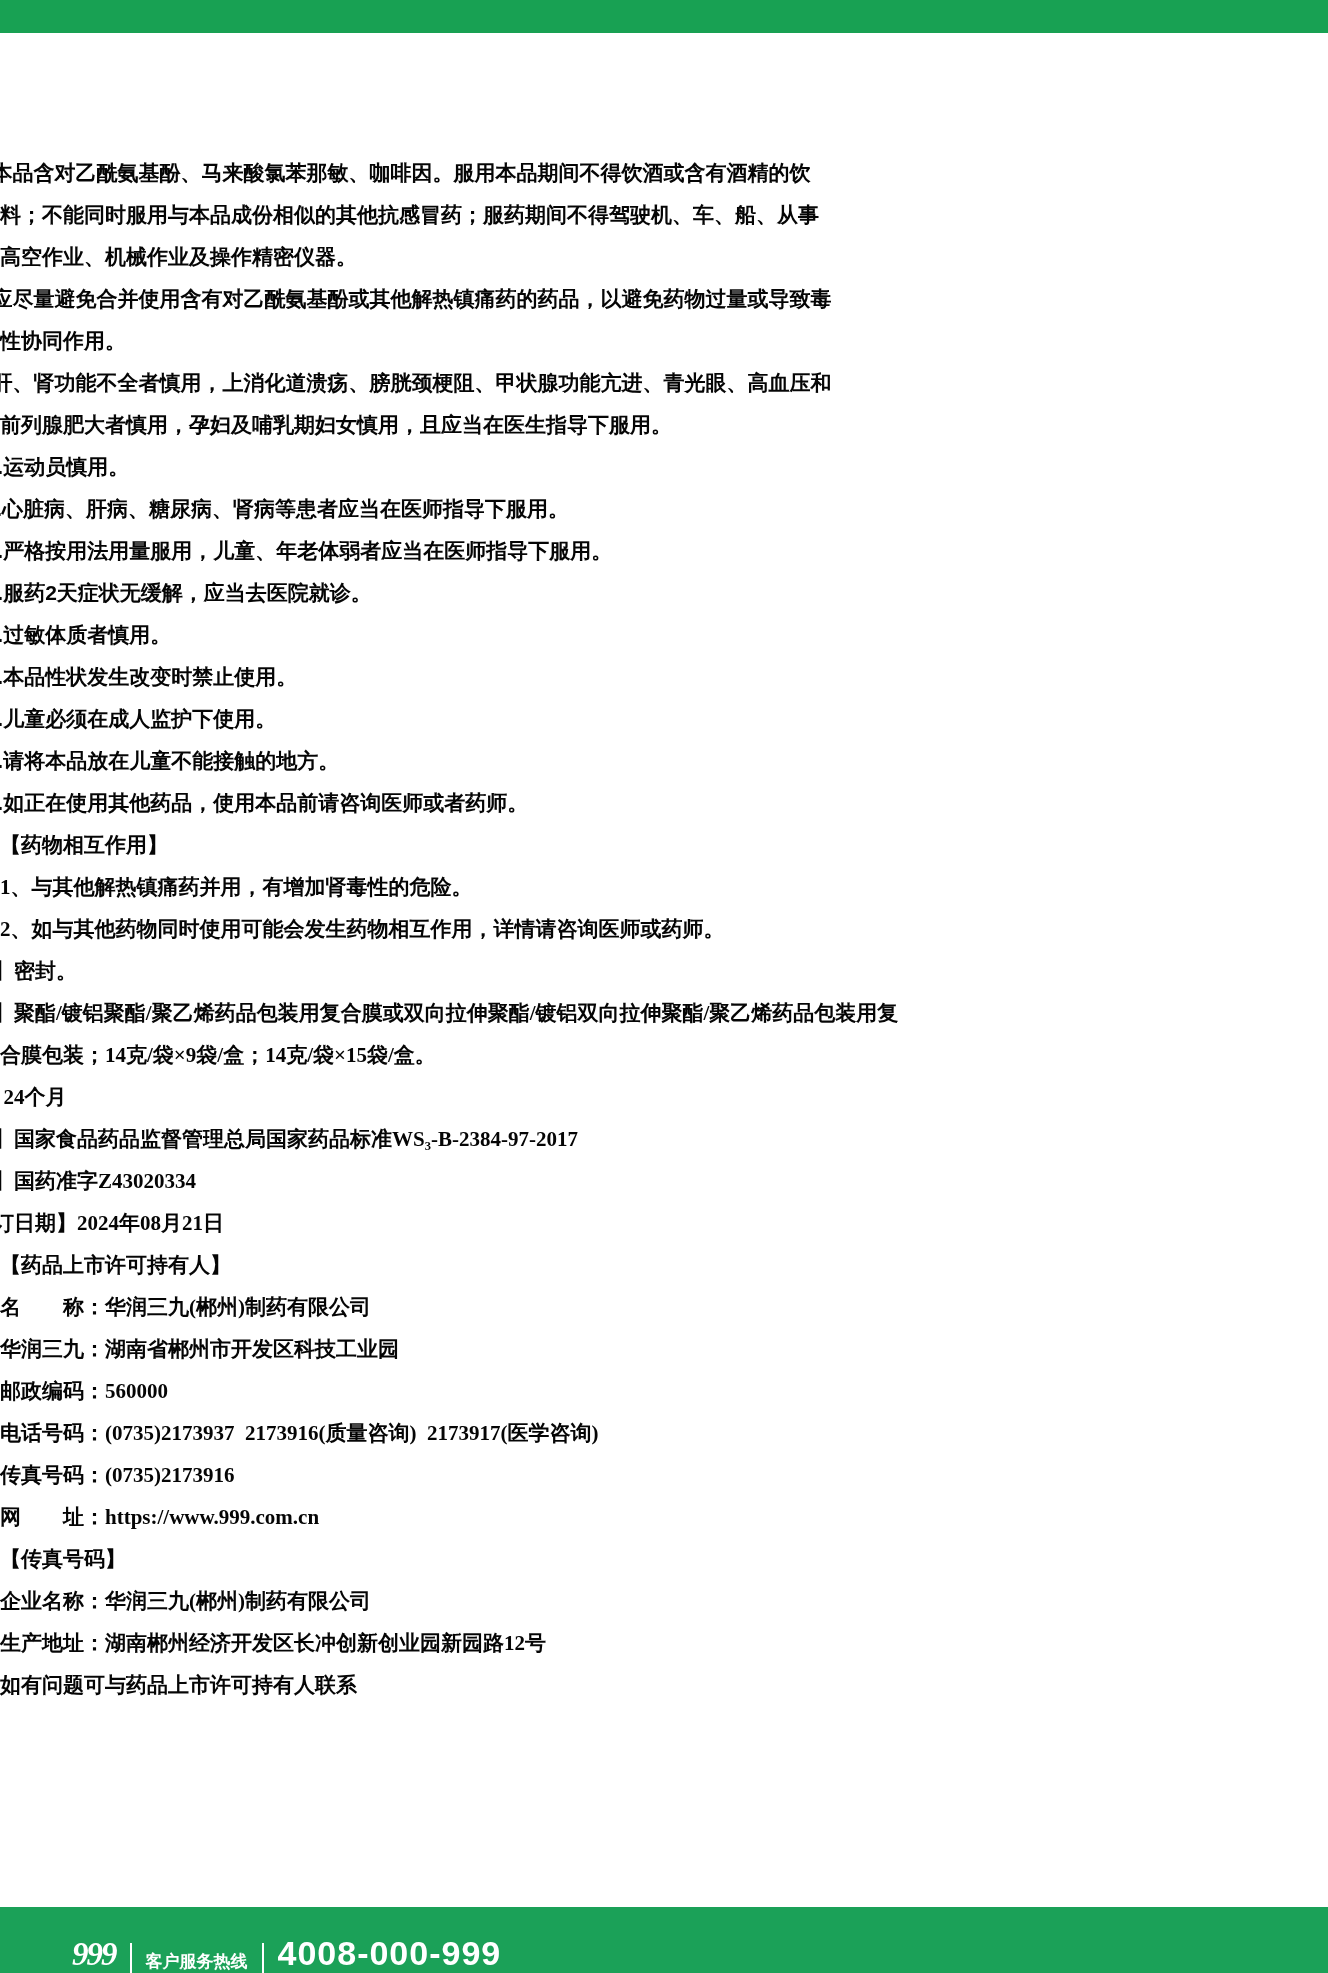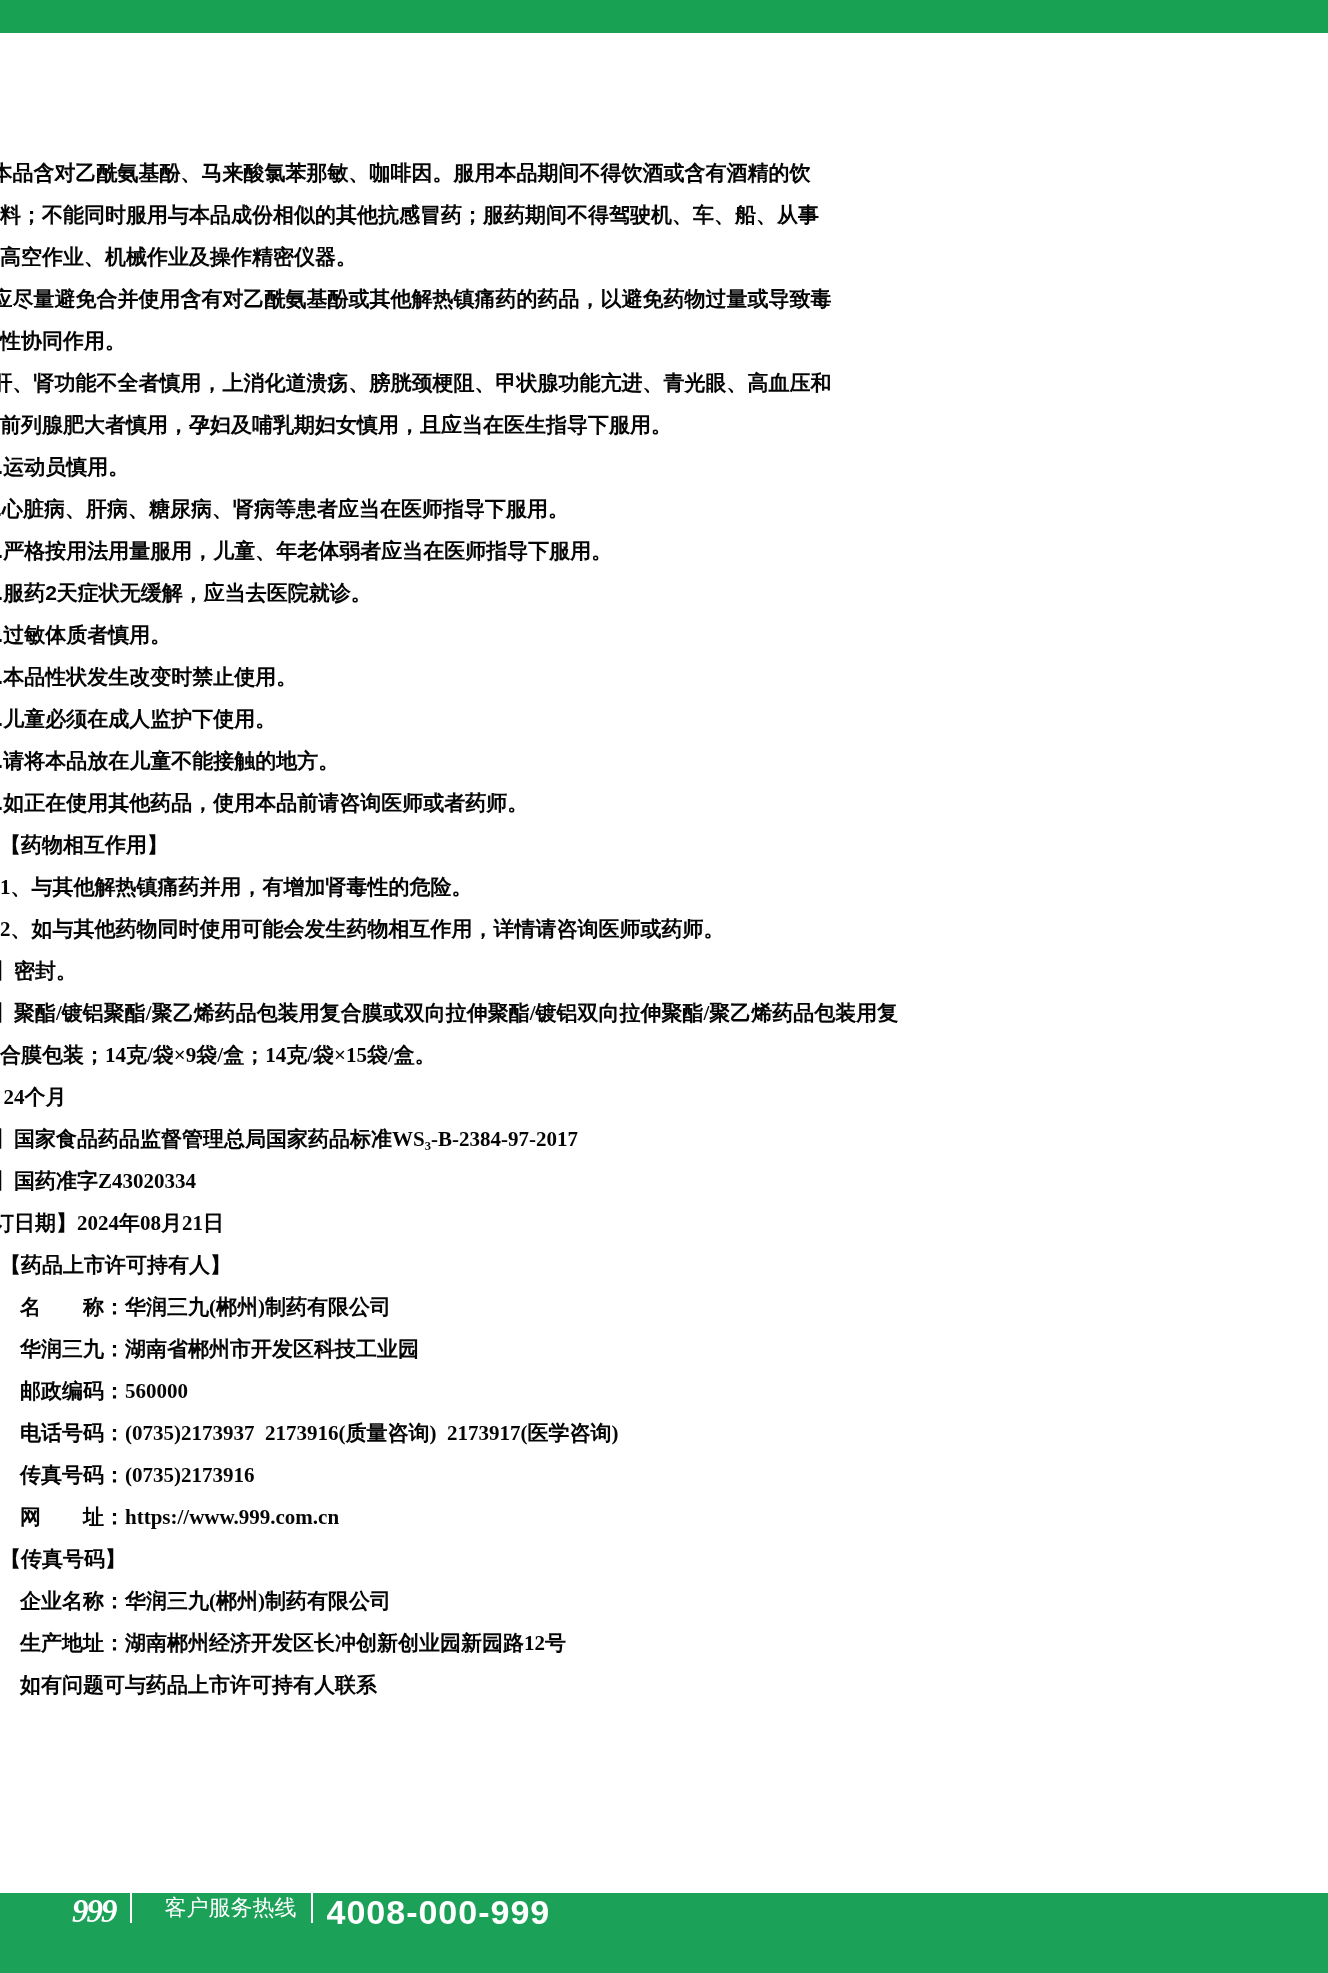--- a/index.html
+++ b/index.html
@@ -23,34 +23,34 @@
   .item{
     margin-left:194px;margin-right:60px;text-indent:-26px;max-width:832px;
   }
   
   .hdr{margin-left:58px;}
   
   .sub{margin-left:170px;margin-right:65px;}
   
   .kv{margin-left:170px;margin-right:65px;text-indent:-112px;max-width:900px;}
   
-  .row{margin-left:75px;margin-right:65px;padding-left:20px;}
+  .row{margin-left:75px;margin-right:65px;}
   .footer{
-    position:absolute;left:0;bottom:0;width:1328px;height:80px;background:#1ba158;
-    display:flex;align-items:flex-start;color:#ffffff;
+    position:absolute;left:0;bottom:0;width:1328px;height:66px;background:#1ba158;
+    display:flex;align-items:flex-end;color:#ffffff;
   }
   .footer .logo{
     margin-left:72px;font-family:"Liberation Serif",serif;
     font-size:33px;font-weight:700;font-style:italic;letter-spacing:-2px;
   }
   .footer .vbar{
     width:2px;height:30px;background:#ffffff;margin:0 14px;flex:0 0 auto;
   }
   .footer .svc{
-    font-family:"Liberation Sans",sans-serif;font-size:22px;font-weight:400;margin-left:19px;
+    font-family:"Liberation Sans",sans-serif;font-size:17px;font-weight:700;
   }
   .footer .phone{
     font-family:Liberation Sans, sans-serif;font-size:34px;font-weight:700;letter-spacing:1px;
   }
 </style>
 </head>
 <body>
 
 <div class="topbar"></div>
 

